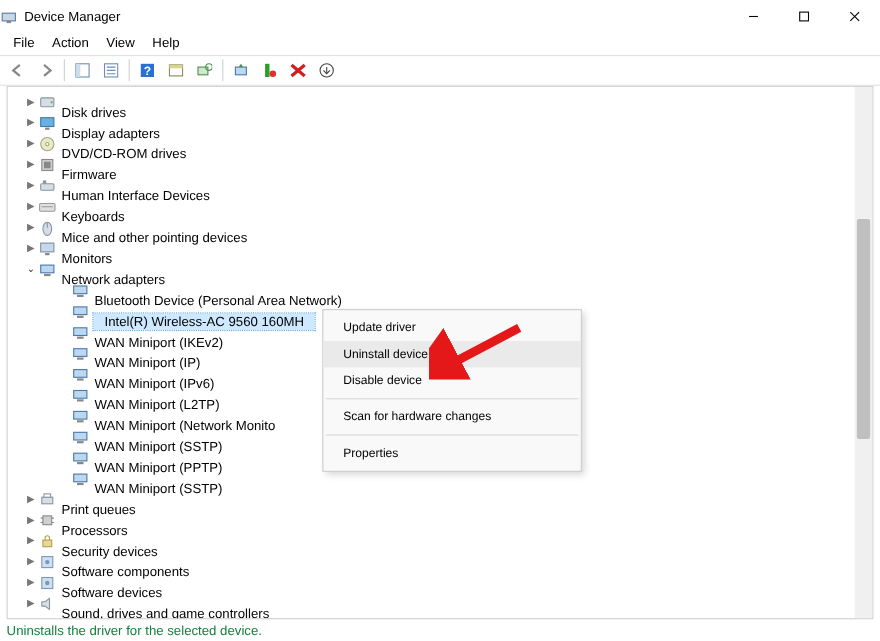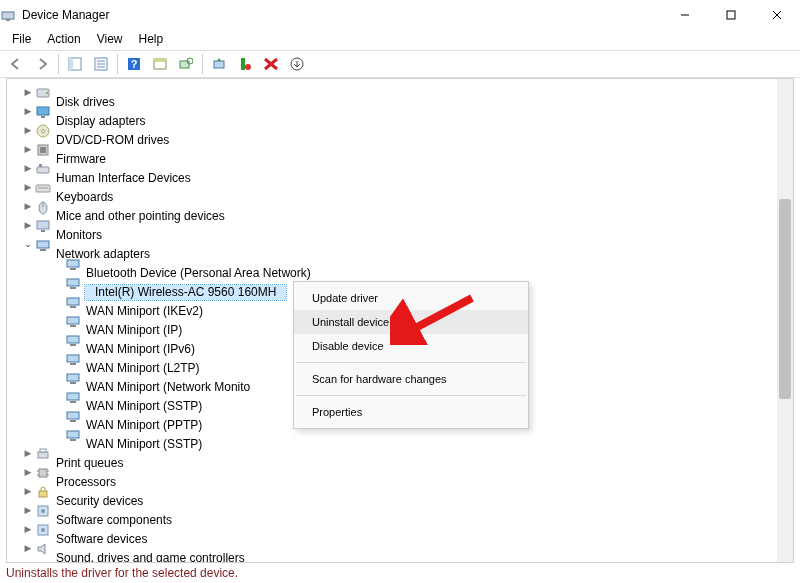--- a/index.html
+++ b/index.html
@@ -162,21 +162,21 @@
     .statusbar {
       position: absolute;
       bottom: 0;
       left: 0;
       right: 0;
       height: 20px;
       padding: 2px 6px;
       font-size: 12px;
       display: flex;
       align-items: center;
-      color: #7f1d1d;
+      color: #15803d;
     }
     
     .vscroll {
       position: absolute;
       right: 0;
       top: 0;
       bottom: 0;
       width: 16px;
       background: #f0f0f0;
     }

